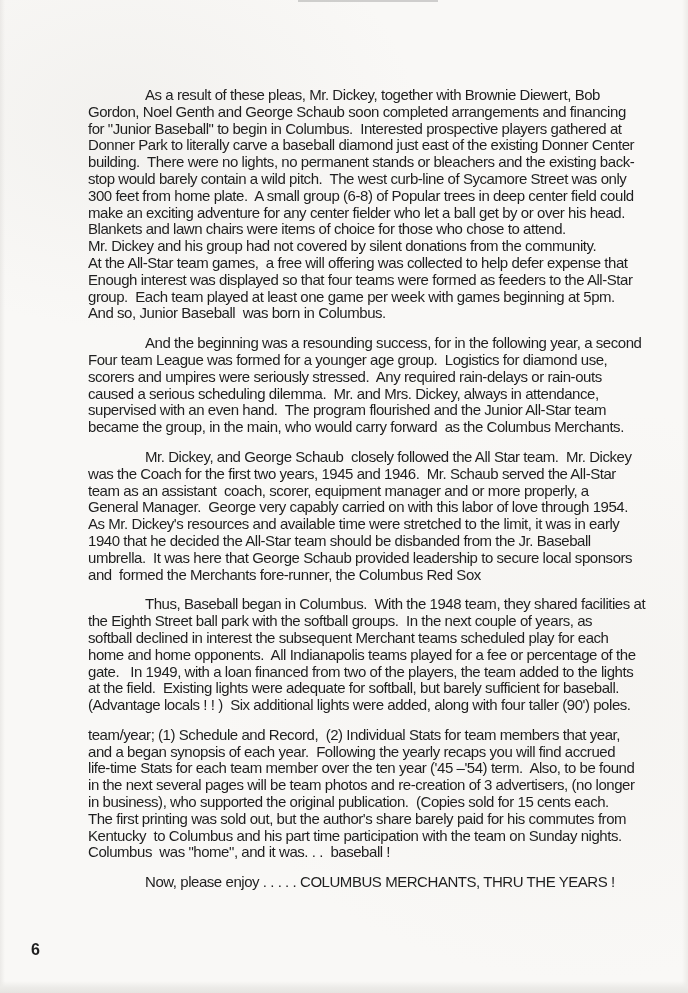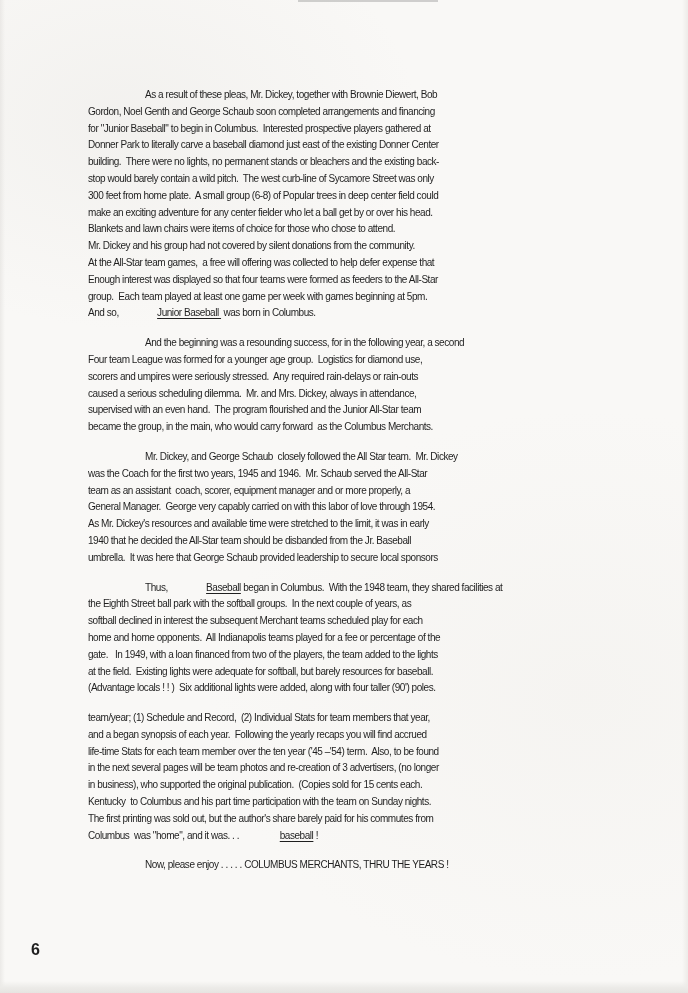--- a/index.html
+++ b/index.html
@@ -13,28 +13,28 @@
       #f9f8f6;
     overflow: hidden;
     font-family: "Liberation Sans", sans-serif;
     color: #1f1f1f;
   }
   .doc {
     position: absolute;
     left: 88px;
     top: 87px;
     width: 560px;
-    font-size: 10px;
+    font-size: 15px;
     line-height: 16.8px;
     letter-spacing: -0.45px;
   }
   .para { margin: 0 0 13px 0; }
   .line { white-space: pre; height: 16.8px; }
   .line.first { padding-left: 57px; }
-  .u { text-decoration: underline; text-underline-offset: 2px; margin-left: 36px; }
+  .u { text-underline-offset: 2px; }
   .i { }
   .page-number {
     position: absolute;
     left: 31px;
     top: 941px;
     font-size: 16px;
     font-weight: bold;
     letter-spacing: 0;
   }
   .edge-bottom {
@@ -89,38 +89,39 @@
         <div class="line"><span>became the group, in the main, who would carry forward  as the Columbus Merchants.</span></div>
       </div>
       <div class="para">
         <div class="line first"><span>Mr. Dickey, and George Schaub  closely followed the All Star team.  Mr. Dickey</span></div>
         <div class="line"><span>was the Coach for the first two years, 1945 and 1946.  Mr. Schaub served the All-Star</span></div>
         <div class="line"><span>team as an assistant  coach, scorer, equipment manager and or more properly, a</span></div>
         <div class="line"><span>General Manager.  George very capably carried on with this labor of love through 1954.</span></div>
         <div class="line"><span>As Mr. Dickey's resources and available time were stretched to the limit, it was in early</span></div>
         <div class="line"><span>1940 that he decided the All-Star team should be disbanded from the Jr. Baseball</span></div>
         <div class="line"><span>umbrella.  It was here that George Schaub provided leadership to secure local sponsors</span></div>
+        <div class="line"><span>and  formed the Merchants fore-runner, the Columbus Red Sox</span></div>
       </div>
       <div class="para">
         <div class="line first"><span>Thus, </span><span class="u">Baseball</span><span> began in Columbus.  With the 1948 team, they shared facilities at</span></div>
         <div class="line"><span>the Eighth Street ball park with the softball groups.  In the next couple of years, as</span></div>
         <div class="line"><span>softball declined in interest the subsequent Merchant teams scheduled play for each</span></div>
         <div class="line"><span>home and home opponents.  All Indianapolis teams played for a fee or percentage of the</span></div>
         <div class="line"><span>gate.   In 1949, with a loan financed from two of the players, the team added to the lights</span></div>
-        <div class="line"><span>at the field.  Existing lights were adequate for softball, but barely resources for baseball.</span></div>
+        <div class="line"><span>at the field.  Existing lights were adequate for softball, but barely sufficient for baseball.</span></div>
         <div class="line"><span>(Advantage locals ! ! )  Six additional lights were added, along with four taller (90') poles.</span></div>
       </div>
       <div class="para">
         <div class="line"><span>team/year; (1) Schedule and Record,  (2) Individual Stats for team members that year,</span></div>
         <div class="line"><span>and a began synopsis of each year.  Following the yearly recaps you will find accrued</span></div>
         <div class="line"><span>life-time Stats for each team member over the ten year ('45 –'54) term.  Also, to be found</span></div>
         <div class="line"><span>in the next several pages will be team photos and re-creation of 3 advertisers, (no longer</span></div>
         <div class="line"><span>in business), who supported the original publication.  (Copies sold for 15 cents each.</span></div>
+        <div class="line"><span>The first printing was sold out, but the author's share barely paid for his commutes from</span></div>
         <div class="line"><span>Kentucky  to Columbus and his part time participation with the team on Sunday nights.</span></div>
-        <div class="line"><span>The first printing was sold out, but the author's share barely paid for his commutes from</span></div>
         <div class="line"><span>Columbus  was "home", and it was. . .  </span><span class="u">baseball</span><span> !</span></div>
       </div>
       <div class="para">
         <div class="line first"><span>Now, please enjoy . . . . . </span><span class="i">COLUMBUS MERCHANTS, THRU THE YEARS !</span></div>
       </div>
     </div>
 
   <div class="page-number">6</div>
 </div>
 

